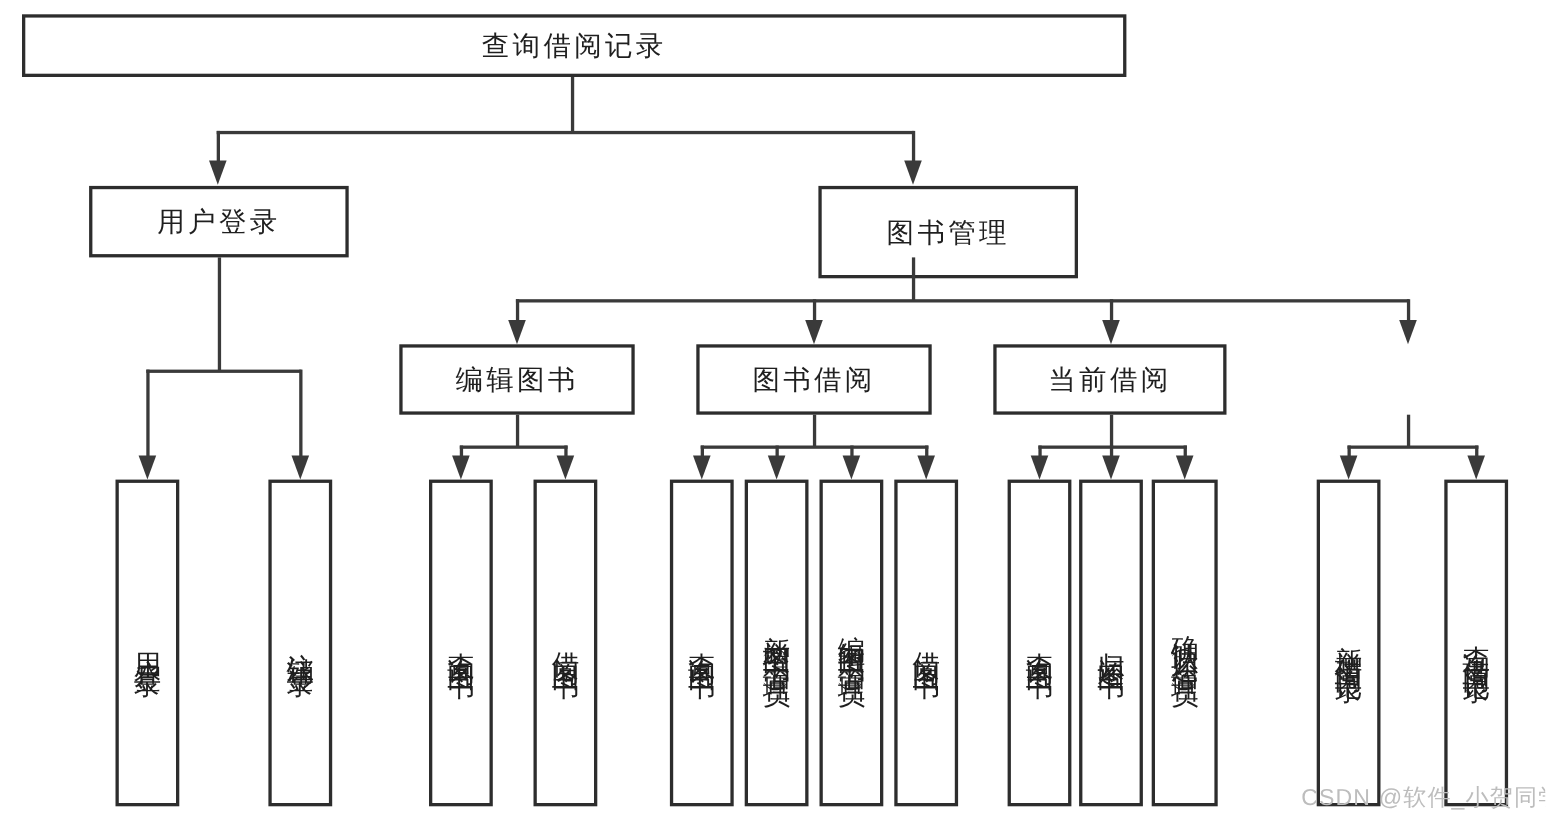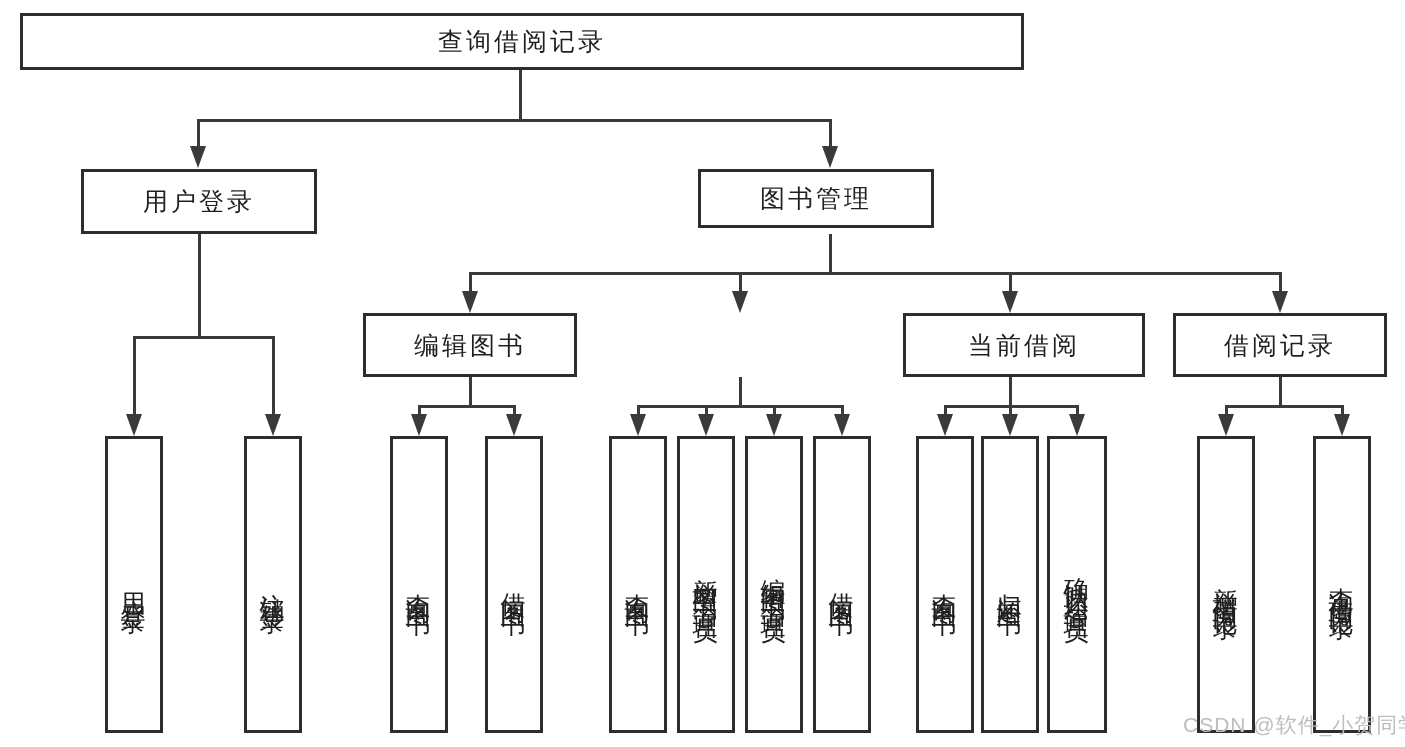--- a/index.html
+++ b/index.html
@@ -43,32 +43,32 @@
 <div class="canvas">
 
   <div class="box h" style="left:20px;top:13px;width:1004px;height:57px">
     <span>查询借阅记录</span>
   </div>
 
   <div class="box h" style="left:81px;top:169px;width:236px;height:65px">
     <span>用户登录</span>
   </div>
 
-  <div class="box h" style="left:698px;top:169px;width:236px;height:59px">
+  <div class="box h" style="left:744px;top:169px;width:236px;height:84px">
     <span>图书管理</span>
   </div>
 
   <div class="box h" style="left:363px;top:313px;width:214px;height:64px">
     <span>编辑图书</span>
   </div>
-  <div class="box h" style="left:903px;top:313px;width:242px;height:64px">
+  <div class="box h" style="left:633px;top:313px;width:214px;height:64px">
+    <span>图书借阅</span>
+  </div>
+  <div class="box h" style="left:903px;top:313px;width:212px;height:64px">
     <span>当前借阅</span>
-  </div>
-  <div class="box h" style="left:1173px;top:313px;width:214px;height:64px">
-    <span>借阅记录</span>
   </div>
 
   <div class="box v" style="left:105px;top:436px;width:58px;height:297px">
     <span>用户登录</span>
   </div>
   <div class="box v" style="left:244px;top:436px;width:58px;height:297px">
     <span>注销登录</span>
   </div>
 
   <div class="box v" style="left:390px;top:436px;width:58px;height:297px">

